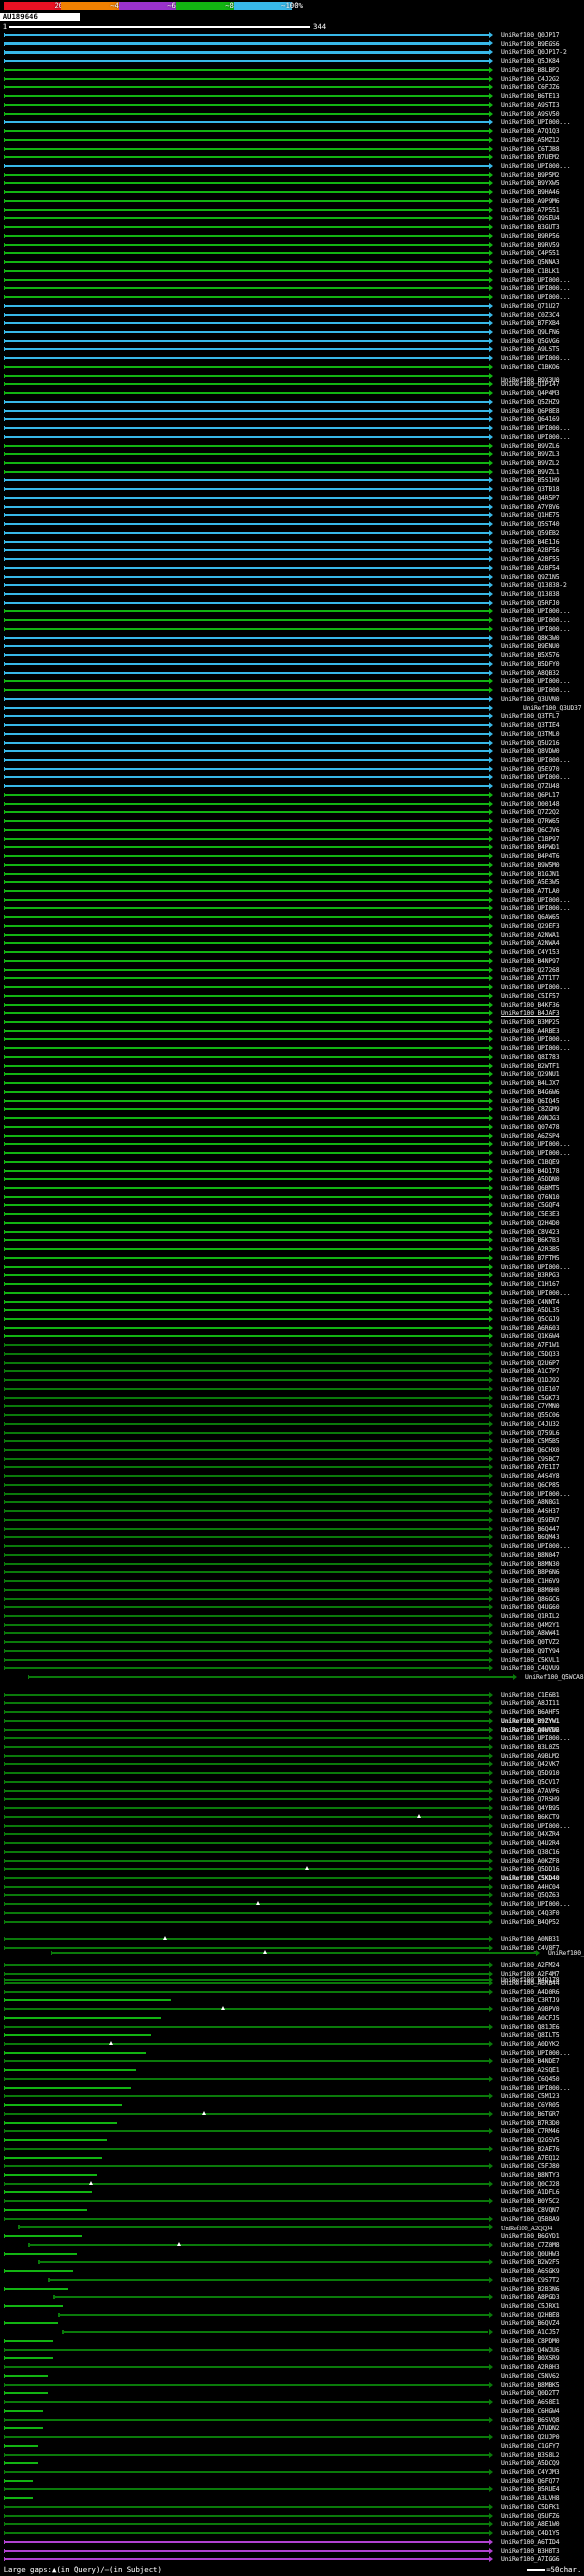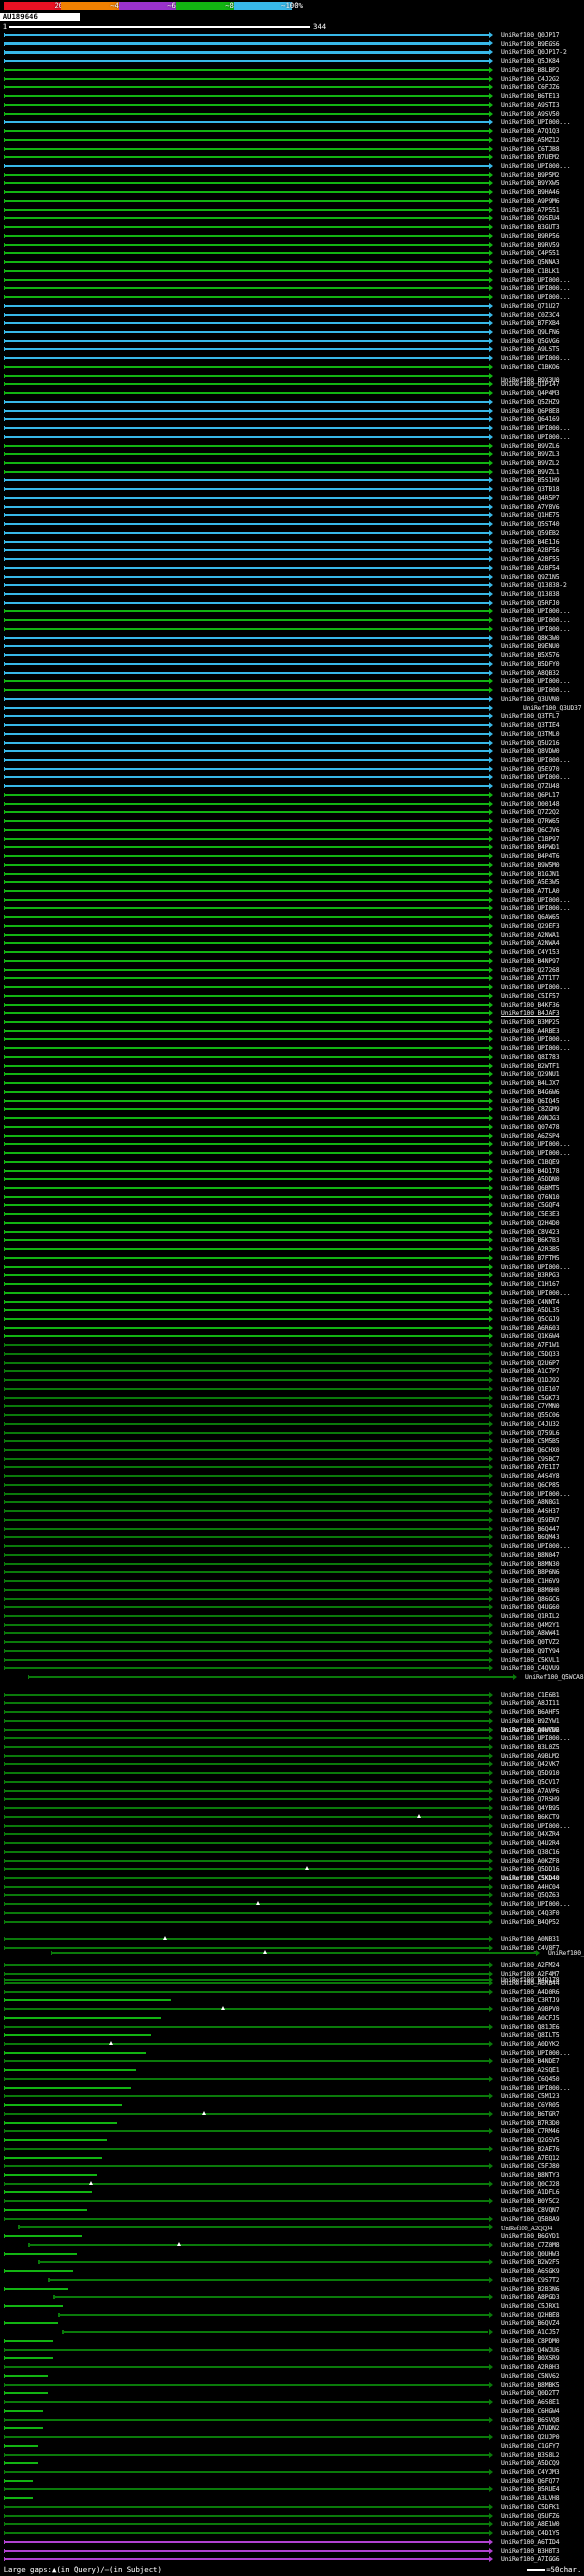--- a/index.html
+++ b/index.html
@@ -1230,21 +1230,21 @@
     <div class="hit-row" style="top: 1677px; height: 8.7px;">
       <div class="hit-line" style="left: 3.7px; top: 2.7px; width: 485px; background: rgb(10, 122, 10);"></div>
       <div class="start-tick" style="left: 3.7px; top: 1.8px; background: rgb(10, 122, 10);"></div>
       <div class="subject-arrow" style="left: 489px; top: 0.5px; border-left: 4.6px solid rgb(10, 122, 10);"></div>
       <span class="hit-label" style="top: 0.9px;">UniRef100_B6AHF5</span>
     </div>
     <div class="hit-row" style="top: 1686px; height: 8.7px;">
       <div class="hit-line" style="left: 3.7px; top: 2.7px; width: 485px; background: rgb(10, 122, 10);"></div>
       <div class="start-tick" style="left: 3.7px; top: 1.8px; background: rgb(10, 122, 10);"></div>
       <div class="subject-arrow" style="left: 489px; top: 0.5px; border-left: 4.6px solid rgb(10, 122, 10);"></div>
-      <span class="hit-label" style="top: 0.9px;">UniRef100_B9ZYW1</span>
+      <span class="hit-label" style="top: 0.9px; font-weight: bold;">UniRef100_B9ZYW1</span>
     </div>
     <div class="hit-row" style="top: 1695px; height: 8.7px;">
       <div class="hit-line" style="left: 3.7px; top: 2.7px; width: 485px; background: rgb(10, 122, 10);"></div>
       <div class="start-tick" style="left: 3.7px; top: 1.8px; background: rgb(10, 122, 10);"></div>
       <div class="subject-arrow" style="left: 489px; top: 0.5px; border-left: 4.6px solid rgb(10, 122, 10);"></div>
       <span class="hit-label" style="top: 0.9px;">UniRef100_A9UYD6</span>
     </div>
     <div class="hit-row" style="top: 1703px; height: 8.7px;">
       <div class="hit-line" style="left: 3.7px; top: 2.7px; width: 485px; background: rgb(10, 122, 10);"></div>
       <div class="start-tick" style="left: 3.7px; top: 1.8px; background: rgb(10, 122, 10);"></div>

